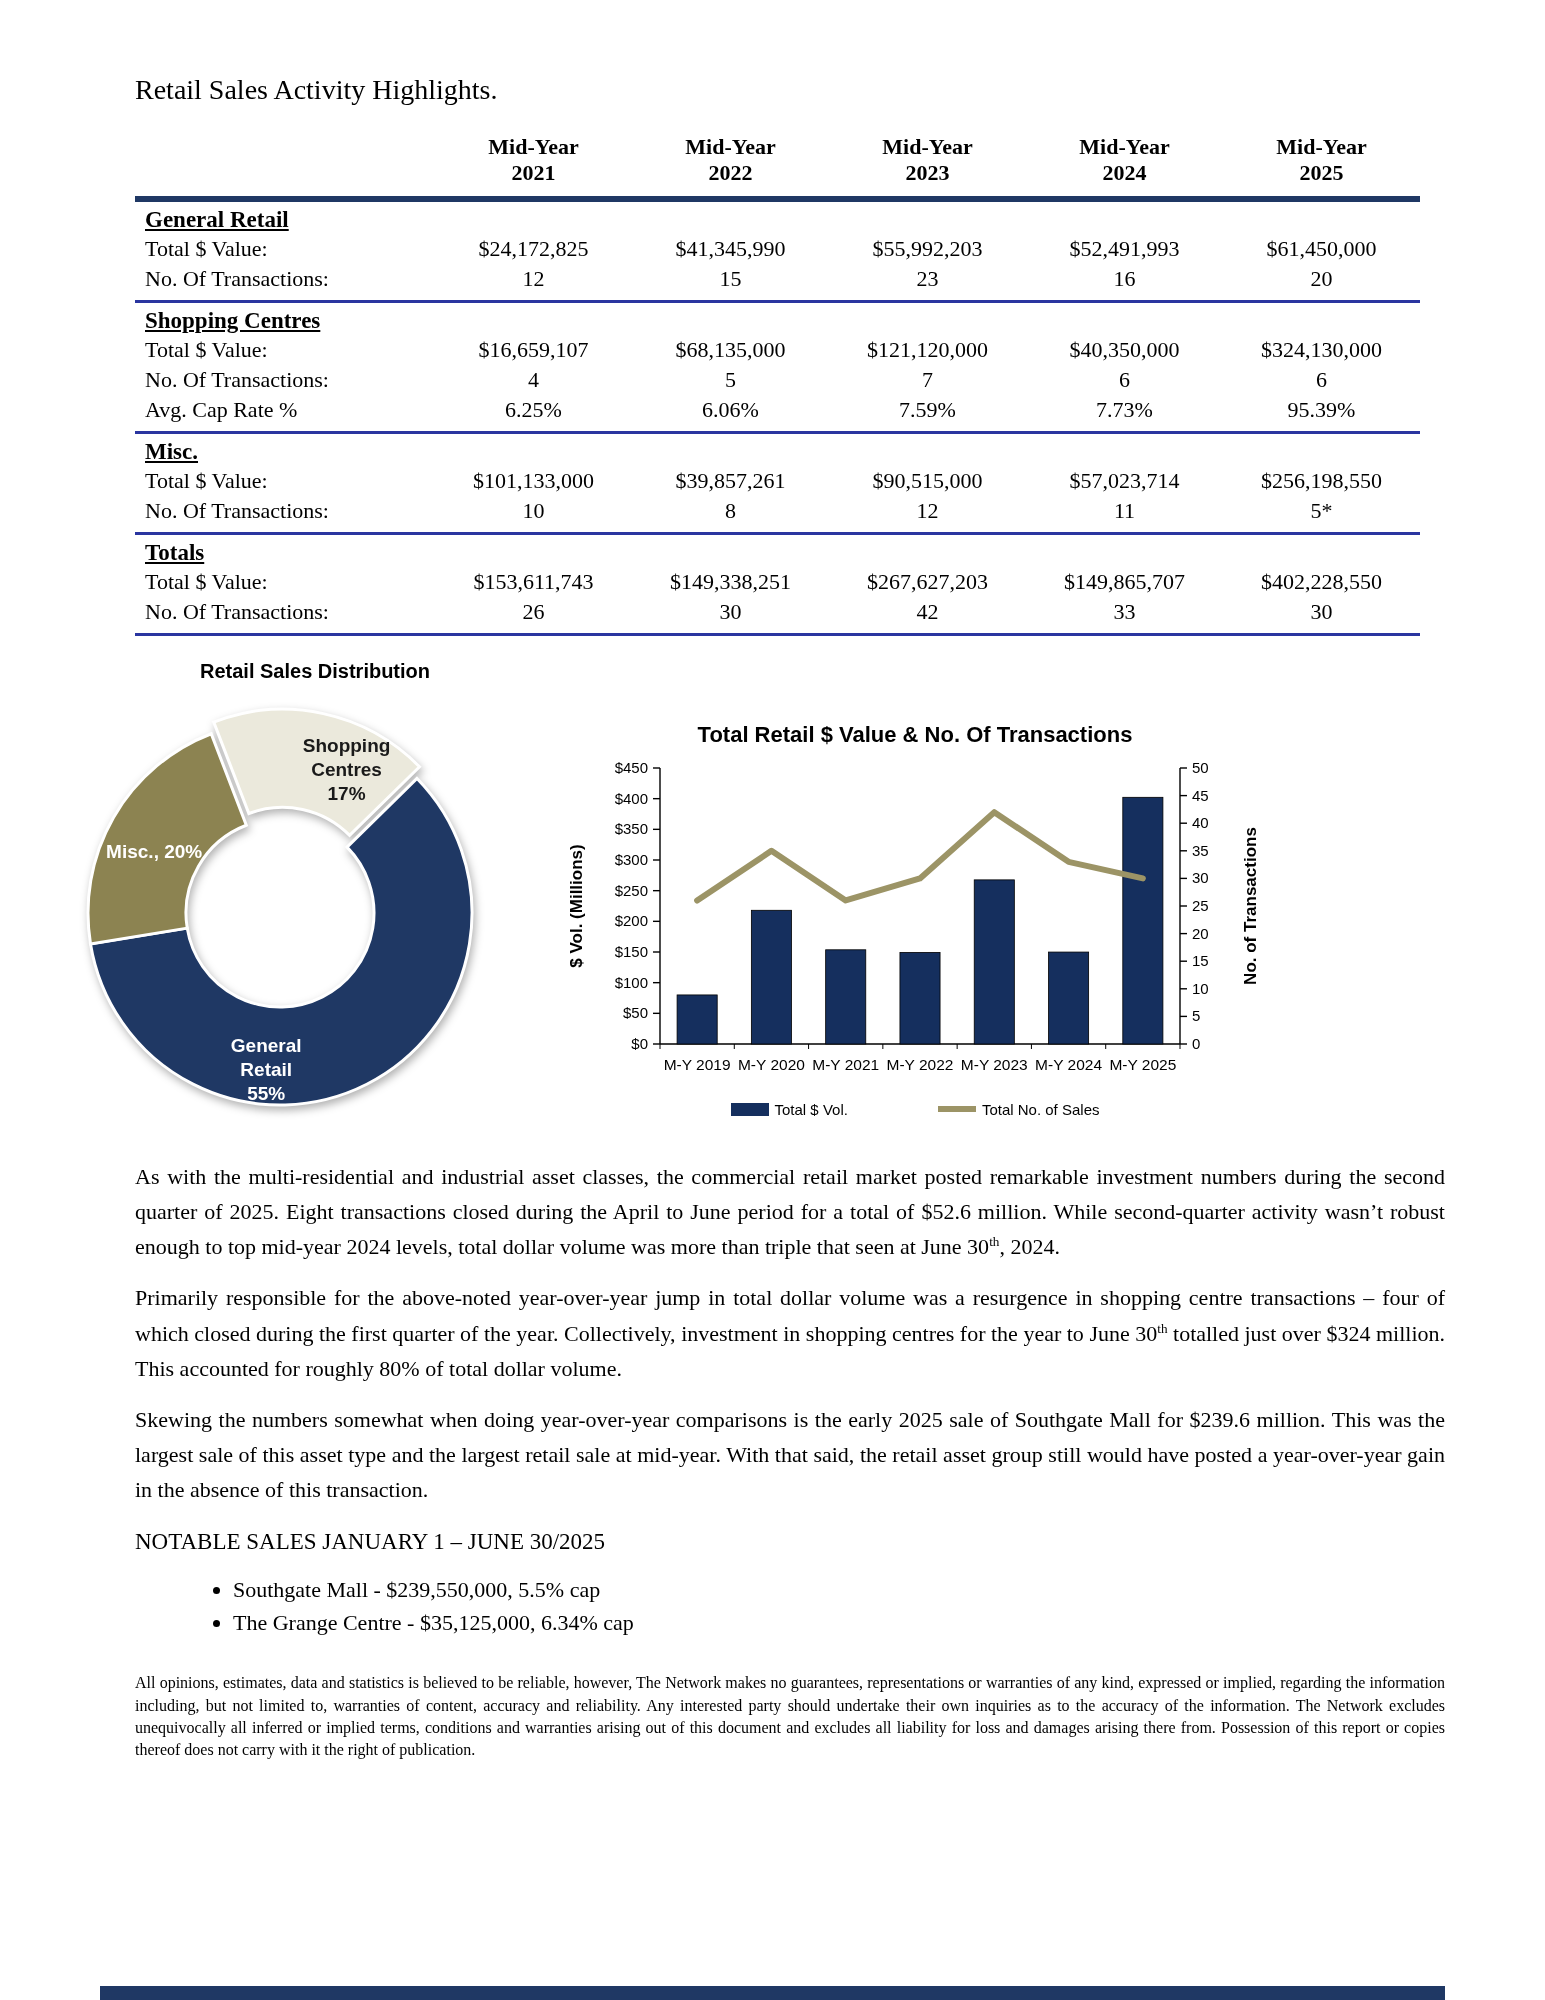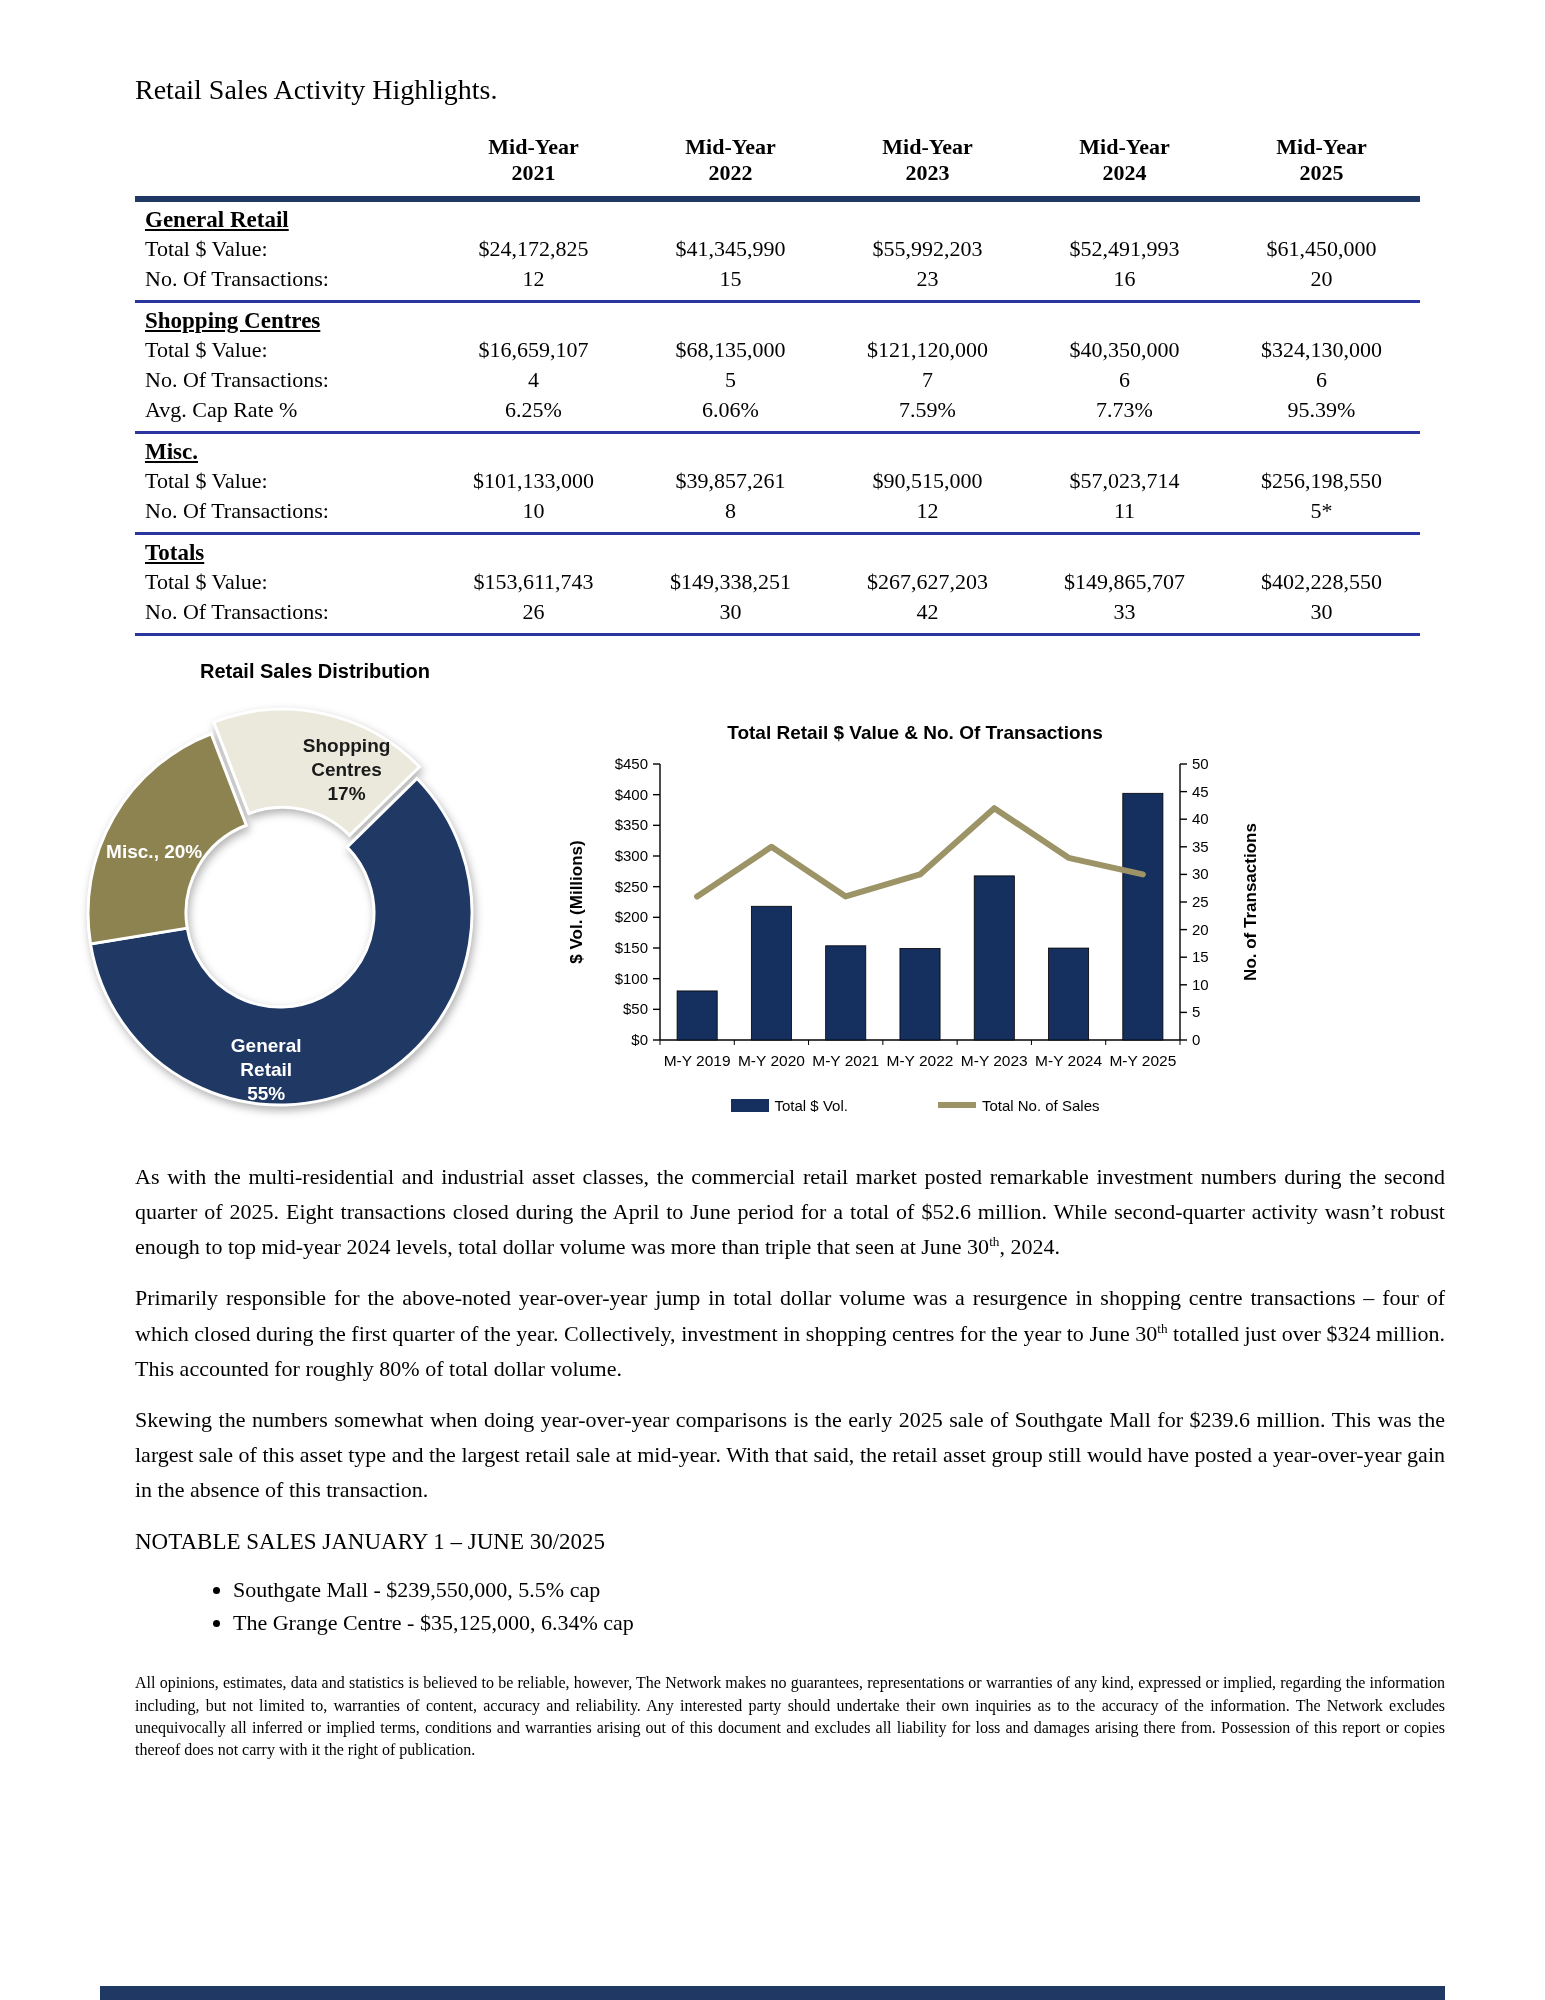--- a/index.html
+++ b/index.html
@@ -19,21 +19,21 @@
   .t-sec{border-bottom:3px solid #2A35A0;padding:1px 0 6px;}
   .t-sec-title{font-weight:bold;text-decoration:underline;font-size:23px;padding:4px 0 1px 10px;}
   .footnote{font-weight:bold;font-size:20px;margin:5px 0 0;}
   
   .charts{display:flex;margin-top:24px;margin-left:-55px;}
   .pie-block{width:470px;flex:none;}
   .pie-title,.bar-title{font-family:"Liberation Sans",sans-serif;font-weight:bold;text-align:center;}
   .pie-title{font-size:20px;width:470px;}
   .pie-block svg{display:block;filter:drop-shadow(2px 4px 4px rgba(0,0,0,0.30));}
   .bar-block{flex:none;margin-top:62px;margin-left:10px;width:710px;}
-  .bar-title{font-size:19px;width:710px;}
+  .bar-title{font-size:22px;width:710px;}
   .legend{display:flex;justify-content:center;align-items:center;gap:90px;
           font-family:"Liberation Sans",sans-serif;font-size:15px;margin-top:4px;}
   .legend .item{display:flex;align-items:center;gap:6px;text-align:right;}
   .sw-bar{width:38px;height:13px;background:#152F5E;display:inline-block;}
   .sw-line{width:38px;height:6px;background:#9C9466;display:inline-block;}
   
   .paras{margin-top:26px;font-size:22px;}
   .paras p{margin:0 0 16px;text-align:justify;line-height:1.6;}
   .paras sup{font-size:60%;}
   .notable{font-size:23px;margin:22px 0 0;}

